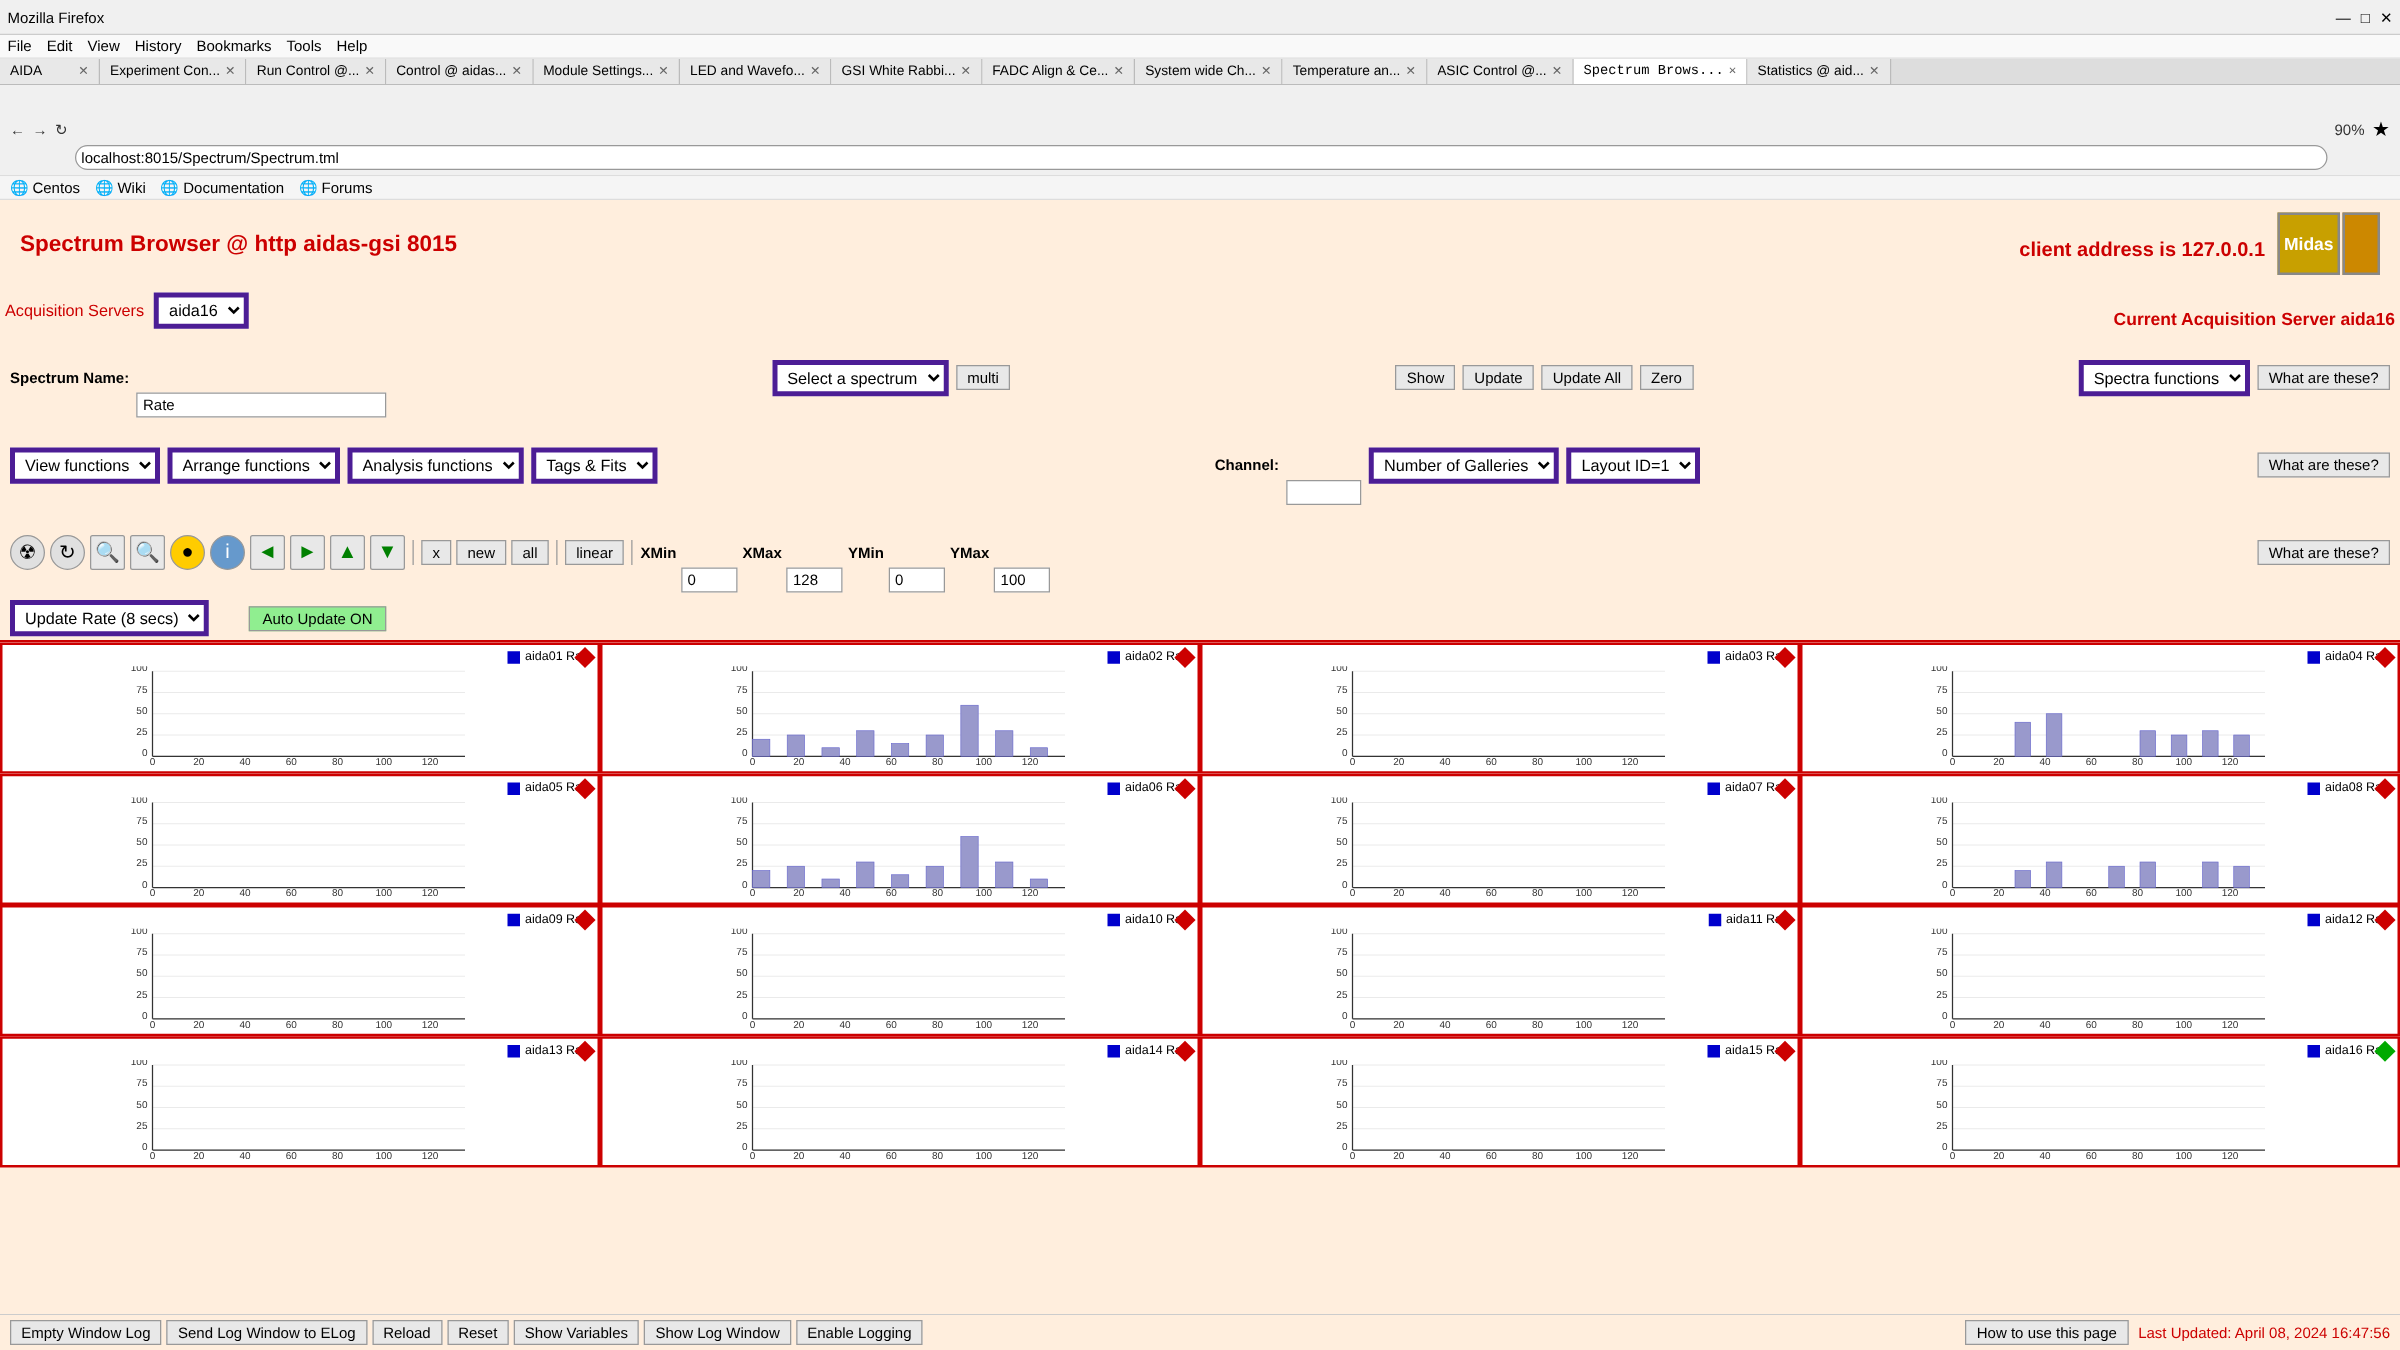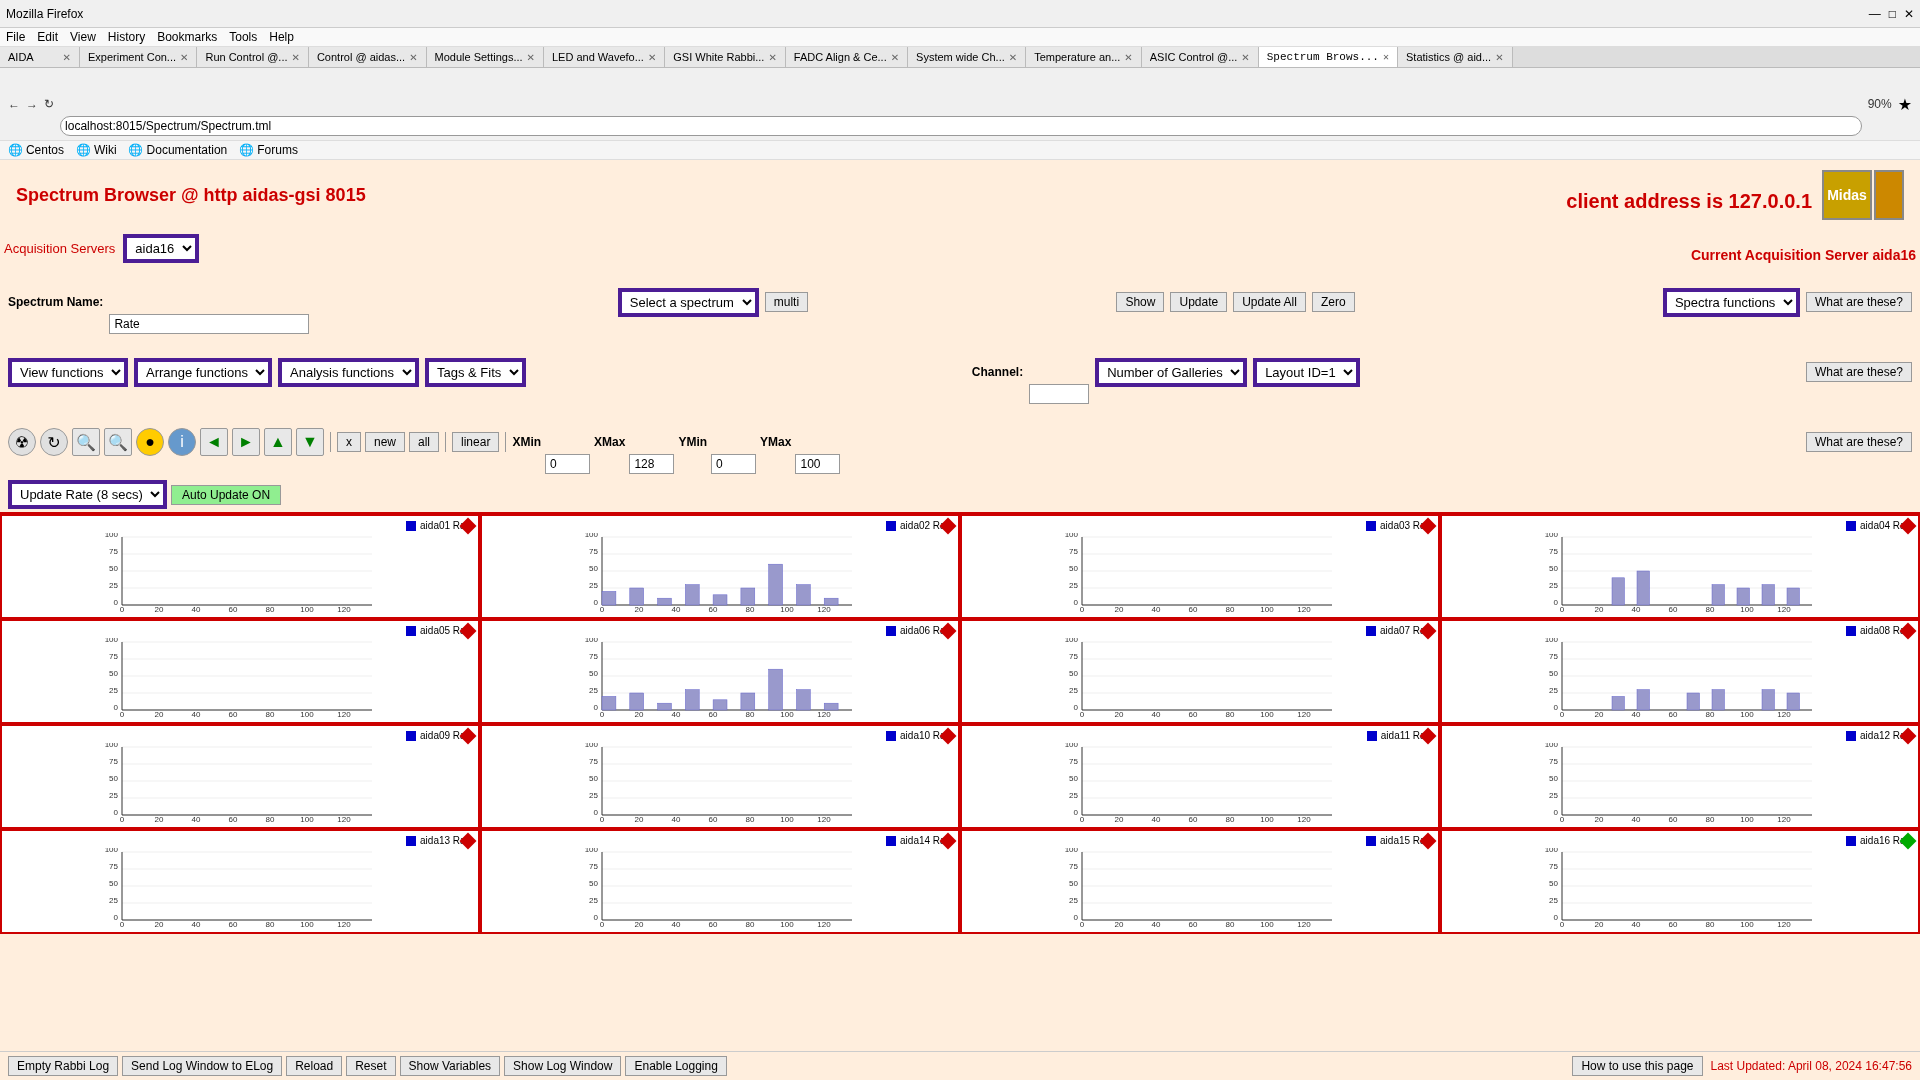--- a/index.html
+++ b/index.html
@@ -82,21 +82,21 @@
       align-items: center;
       padding: 10px 16px;
     }
     .page-title-left {
       color: #cc0000;
       font-size: 18px;
       font-weight: bold;
     }
     .page-title-right {
       color: #cc0000;
-      font-size: 20px;
+      font-size: 16px;
       font-weight: bold;
       margin-top: 12px;
     }
     .logo-area { display: flex; align-items: center; gap: 2px; }
     .logo-box {
       width: 50px; height: 50px;
       background: #c8a000;
       border: 2px solid #888;
       display: flex; align-items: center; justify-content: center;
       font-weight: bold; font-size: 14px; color: #fff;
@@ -165,20 +165,21 @@
       padding: 3px 8px;
       flex-wrap: wrap;
     }
 
     .auto-update-btn {
       border: 1px solid #999;
       padding: 2px 10px;
       font-size: 12px;
       background: #90ee90;
       cursor: pointer;
+      margin-left: 28px;
     }
 
     
     .charts-grid {
       display: grid;
       grid-template-columns: repeat(4, 1fr);
       gap: 0;
       border-top: 2px solid #cc0000;
     }
     .chart-cell {
@@ -855,21 +856,21 @@
           <line x1="22" x2="272" y1="4" y2="4" stroke="#ddd" stroke-width="0.5"></line>
           <line x1="22" y1="72" x2="272" y2="72" stroke="#333" stroke-width="1"></line>
           <line x1="22" y1="4" x2="22" y2="72" stroke="#333" stroke-width="1"></line>
         </svg></div>
     </div>
 
 </div>
 
 <div class="status-bar">
   <div class="status-left" id="status-left">
-      <button class="ctrl-btn">Empty Rabbi Log</button>
+      <button class="ctrl-btn">Empty Window Log</button>
       <button class="ctrl-btn">Send Log Window to ELog</button>
       <button class="ctrl-btn">Reload</button>
       <button class="ctrl-btn">Reset</button>
       <button class="ctrl-btn">Show Variables</button>
       <button class="ctrl-btn">Show Log Window</button>
       <button class="ctrl-btn">Enable Logging</button>
     </div>
   <div class="status-right">
     <button class="ctrl-btn">How to use this page</button>
     <span class="last-updated">Last Updated: April 08, 2024 16:47:56</span>

